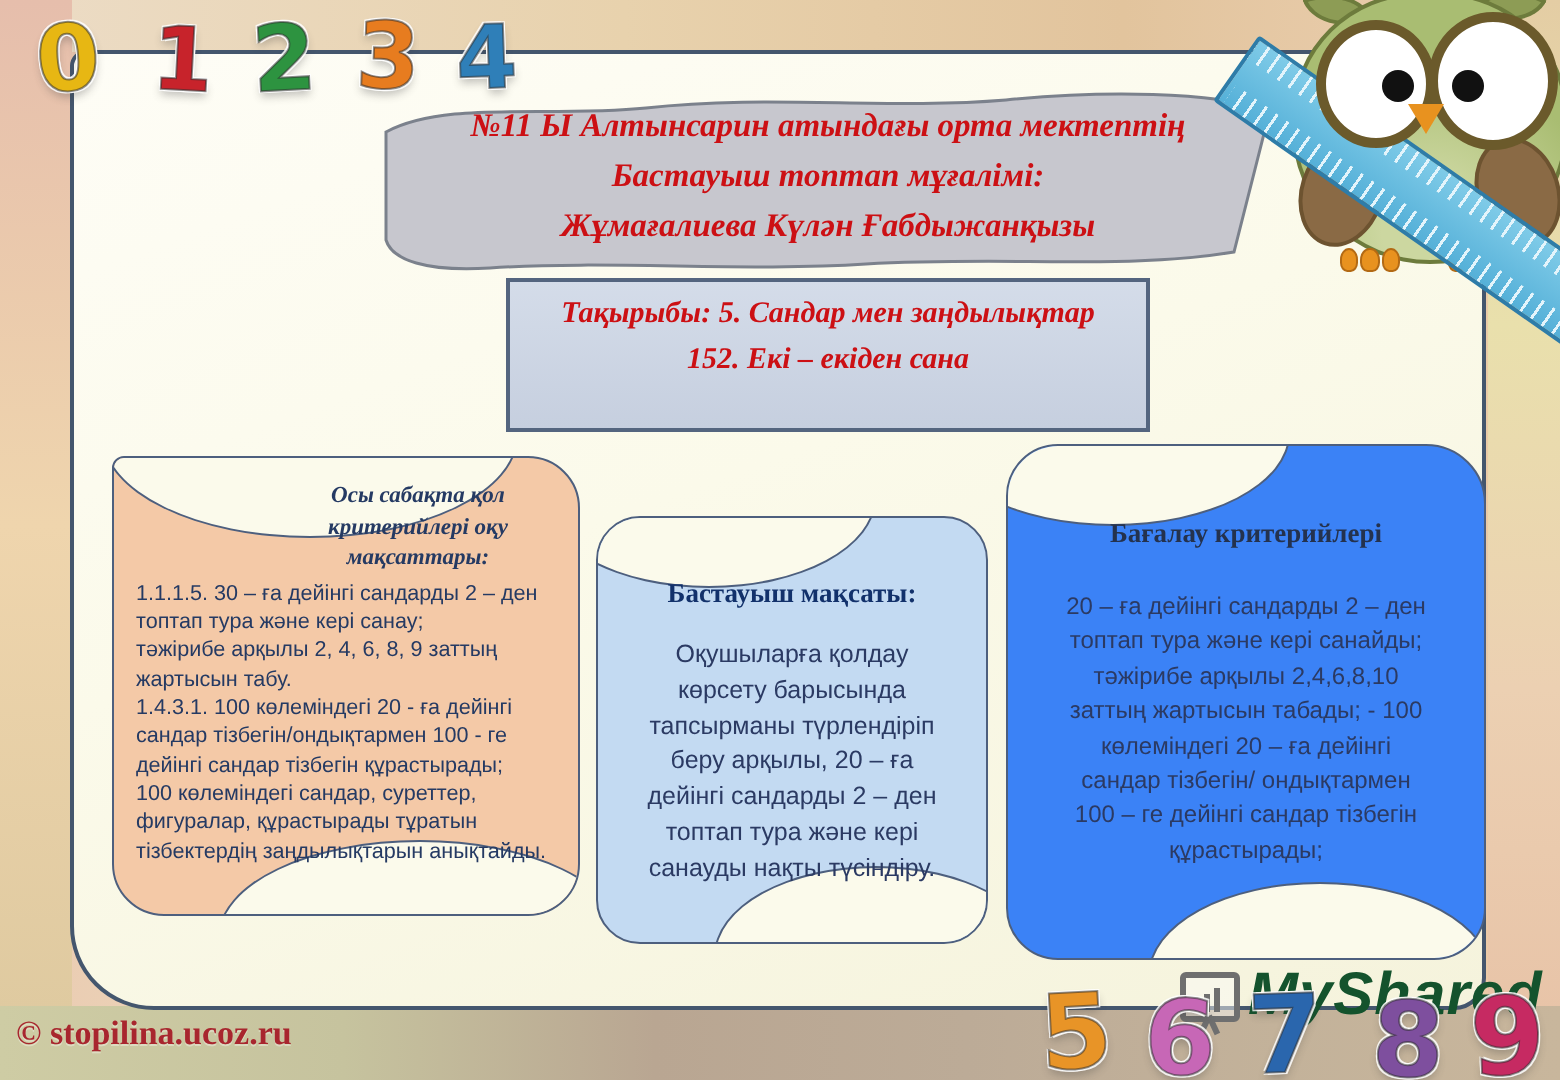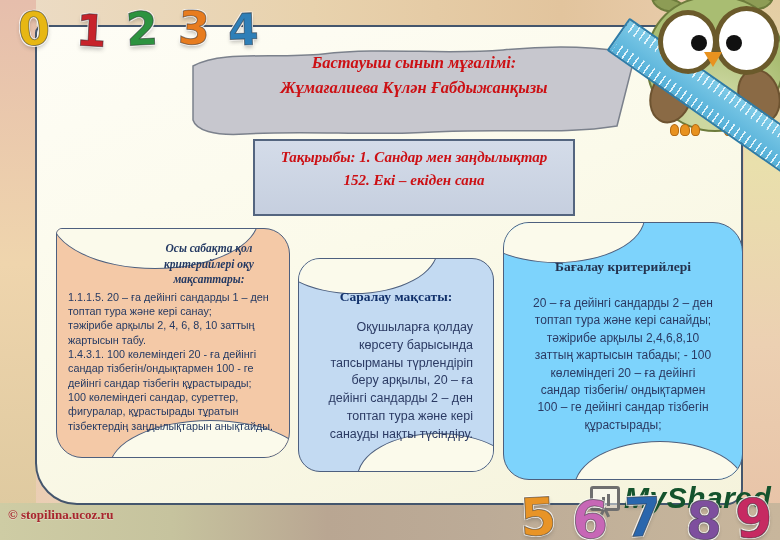--- a/index.html
+++ b/index.html
@@ -44,22 +44,22 @@
   .box-objectives{left:56px;top:228px;width:232px;height:228px;border-radius:6px 26px 26px 26px;background:#f4c9a7;}
   .box-objectives .content{padding:12px 9px 6px 11px;color:#253a63;}
   .box-objectives .b-title{
     font-family:"Liberation Serif", serif;font-style:italic;font-weight:bold;
     font-size:11.5px;line-height:1.35;text-align:center;padding-left:70px;margin-bottom:2px;
   }
   .box-objectives .b-line{font-size:10.8px;line-height:1.33;text-align:left;margin:0;}
   .box-diff{left:298px;top:258px;width:194px;height:212px;border-radius:22px;background:#c3daf2;}
   .box-diff .content{padding:30px 8px 0 8px;text-align:center;color:#2b3a63;}
   .box-diff .b-title{font-family:"Liberation Serif", serif;font-weight:bold;font-size:13.5px;color:#12316b;margin:0 0 14px 0;}
-  .box-diff .b-body{font-size:12.5px;line-height:1.42;margin:12px;text-align:right;}
-  .box-assess{left:503px;top:222px;width:238px;height:256px;border-radius:26px 30px 26px 26px;background:#7dd3fc;}
+  .box-diff .b-body{font-size:12.5px;line-height:1.42;margin:12px;}
+  .box-assess{left:503px;top:222px;width:238px;height:256px;border-radius:26px 30px 26px 26px;background:#3b82f6;}
   .box-assess .content{padding:36px 10px 0 10px;text-align:center;color:#2b3a63;}
   .box-assess .b-title{font-family:"Liberation Serif", serif;font-weight:bold;font-size:13.5px;color:#24324e;margin:0 0 20px 0;}
   .box-assess .b-body{font-size:12px;line-height:1.45;margin:16px;}
   
   .cnum{
     font-family:"DejaVu Sans", sans-serif;font-weight:bold;z-index:6;
     -webkit-text-stroke:1px rgba(45,45,45,.55);
     text-shadow:-1px -1px 0 rgba(255,255,255,.85),1px -1px 0 rgba(255,255,255,.85),
                 -1px 1px 0 rgba(255,255,255,.85),1px 1px 0 rgba(255,255,255,.85),
                 0 3px 4px rgba(60,60,60,.3);
@@ -71,21 +71,21 @@
   .wm-icon .bar1{left:4px;height:5px;}
   .wm-icon .bar2{left:9px;height:9px;}
   .wm-icon .bar3{left:14px;height:12px;}
   .wm-icon .leg{position:absolute;top:19px;left:10px;width:2.5px;height:10px;background:#6f6f6f;}
   .wm-icon .leg.l{transform:rotate(25deg);transform-origin:top center;}
   .wm-icon .leg.r{transform:rotate(-25deg);transform-origin:top center;}
   .wm-text{font-size:30px;font-weight:600;color:#14532d;letter-spacing:.5px;font-style:italic;}
   
   .copyright{
     left:8px;top:507px;z-index:7;font-family:"Liberation Serif", serif;font-weight:bold;
-    font-size:13px;color:#a8262e;text-shadow:0 1px 0 rgba(255,255,255,.35);
+    font-size:17px;color:#a8262e;text-shadow:0 1px 0 rgba(255,255,255,.35);
   }
   
   .owl{left:638px;top:-6px;width:152px;height:146px;z-index:5;}
   .owl *{position:absolute;}
   .tuft{width:26px;height:18px;background:#8d9c55;border:2px solid #6d7b3c;border-radius:0 100% 0 100%;}
   .tuft.l{left:16px;top:0px;transform:rotate(-20deg);}
   .tuft.r{left:102px;top:-2px;transform:rotate(28deg);border-radius:100% 0 100% 0;}
   .owl-body{left:8px;top:2px;width:134px;height:132px;border:2.5px solid #6d7b3c;border-radius:46% 46% 50% 50%;
     background:radial-gradient(circle at 50% 88%,#ccd7a0 18%,#a9bd72 62%);}
   .wing{width:38px;height:52px;background:#8a6a45;border:2px solid #6d5330;border-radius:50%;}
@@ -116,47 +116,48 @@
 <div class="abs frame-right"></div>
 <div class="abs ground"></div>
 
 <div class="abs slide"></div>
 
 <div class="abs header-cloud">
   <svg width="462" height="96" viewBox="0 0 462 96">
     <path d="M10,24 C40,8 90,17 140,12 C200,5 260,13 320,8 C370,3 422,4 452,13 L434,84 C380,93 320,86 250,90 C190,94 120,88 62,92 C30,94 13,88 10,78 Z" fill="#c7c7ce" stroke="#7b818c" stroke-width="1.5"></path>
   </svg>
   <div class="header-text">
-    <div>Бастауыш  сынып мұғалімі:</div>
+    <div>№11 Ы Алтынсарин атындағы орта мектептің</div>
+    <div>Бастауыш  топтап мұғалімі:</div>
     <div>Жұмағалиева Күлән Ғабдыжанқызы</div>
   </div>
 </div>
 
 <div class="abs topic-box">
-  <div>Тақырыбы: 1. Сандар мен заңдылықтар</div>
+  <div>Тақырыбы: 5. Сандар мен заңдылықтар</div>
   <div>152. Екі – екіден сана</div>
 </div>
 
 <div class="abs bubble box-objectives">
   <div class="bite" style="top:-62px;left:-6px;width:206px;height:100px;"></div>
   <div class="bite" style="bottom:-60px;right:-22px;width:200px;height:95px;"></div>
   <div class="content">
     <div class="b-title">Осы сабақта қол критерийлері оқу мақсаттары:</div>
-    <p class="b-line">1.1.1.5. 20 – ға дейінгі сандарды  1 – ден топтап тура және кері санау;</p>
-    <p class="b-line">тәжірибе арқылы 2, 4, 6, 8, 10 заттың жартысын табу.</p>
+    <p class="b-line">1.1.1.5. 30 – ға дейінгі сандарды  2 – ден топтап тура және кері санау;</p>
+    <p class="b-line">тәжірибе арқылы 2, 4, 6, 8, 9 заттың жартысын табу.</p>
     <p class="b-line">1.4.3.1. 100 көлеміндегі 20 - ға  дейінгі сандар тізбегін/ондықтармен 100 - ге дейінгі сандар тізбегін құрастырады;</p>
     <p class="b-line">100 көлеміндегі сандар, суреттер, фигуралар, құрастырады тұратын тізбектердің заңдылықтарын анықтайды.</p>
   </div>
 </div>
 
 <div class="abs bubble box-diff">
   <div class="bite" style="top:-55px;left:-28px;width:165px;height:88px;"></div>
   <div class="bite" style="bottom:-52px;right:-26px;width:160px;height:88px;"></div>
   <div class="content">
-    <p class="b-title">Саралау мақсаты:</p>
+    <p class="b-title">Бастауыш мақсаты:</p>
     <p class="b-body">Оқушыларға қолдау көрсету барысында тапсырманы түрлендіріп беру арқылы, 20 – ға дейінгі сандарды 2 – ден топтап тура және кері санауды  нақты  түсіндіру.</p>
   </div>
 </div>
 
 <div class="abs bubble box-assess">
   <div class="bite" style="top:-52px;left:-36px;width:175px;height:90px;"></div>
   <div class="bite" style="bottom:-56px;left:70px;width:170px;height:92px;"></div>
   <div class="content">
     <p class="b-title">Бағалау критерийлері</p>
     <p class="b-body">20 – ға дейінгі сандарды 2 – ден топтап тура және кері санайды; тәжірибе арқылы 2,4,6,8,10 заттың жартысын табады; - 100 көлеміндегі 20 – ға дейінгі сандар тізбегін/ ондықтармен 100 – ге дейінгі сандар тізбегін құрастырады;</p>

